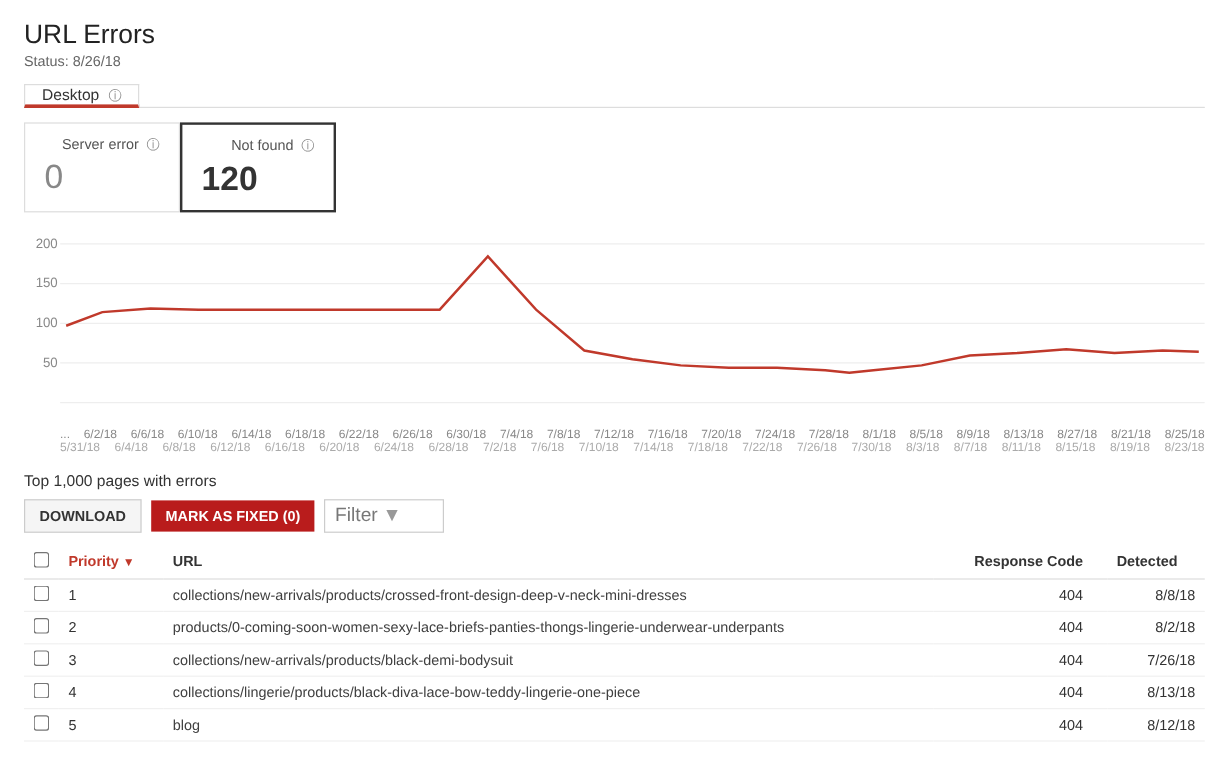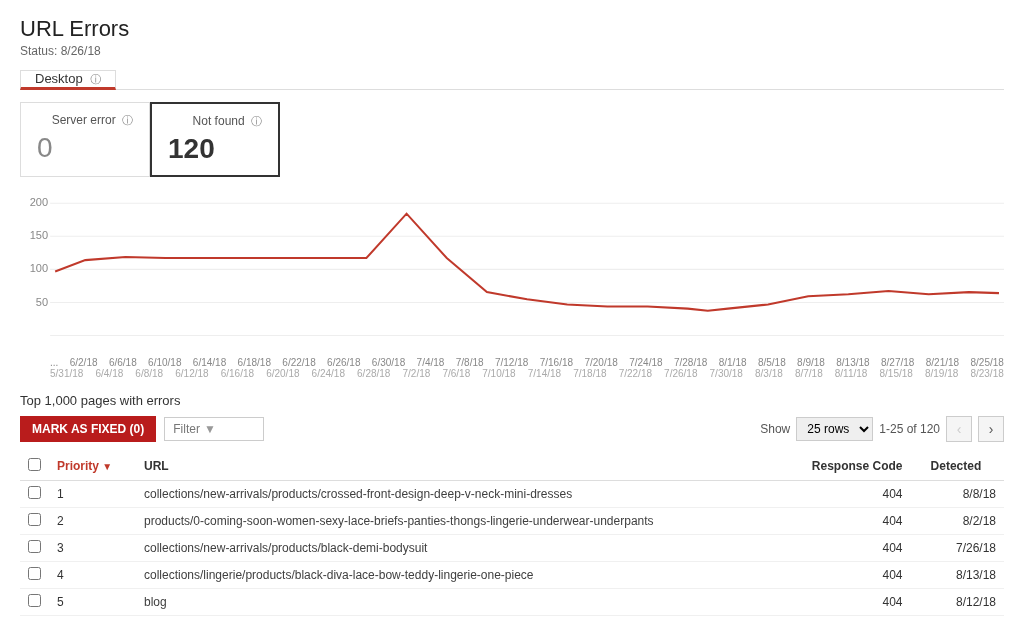--- a/index.html
+++ b/index.html
@@ -43,21 +43,21 @@
     .btn-download {
       padding: 6px 12px; border: 1px solid #ccc; background: #f5f5f5; font-size: 12px;
       cursor: pointer; color: #333; text-transform: uppercase; font-weight: bold;
     }
     .btn-mark-fixed {
       padding: 6px 12px; border: none; background: #b91c1c; color: #fff; font-size: 12px;
       cursor: pointer; text-transform: uppercase; font-weight: bold;
     }
     .filter-box {
       display: flex; align-items: center; border: 1px solid #ccc; padding: 4px 8px;
-      font-size: 12px; color: #777; gap: 4px; cursor: pointer; min-width: 100px;
+      font-size: 16px; color: #777; gap: 4px; cursor: pointer; min-width: 100px;
     }
     .filter-icon { color: #999; }
 
     .pagination-area { display: flex; align-items: center; gap: 6px; margin-left: auto; font-size: 12px; color: #555; }
     .rows-select { border: 1px solid #ccc; padding: 3px 6px; font-size: 12px; cursor: pointer; }
     .page-nav { border: 1px solid #ccc; background: #f5f5f5; width: 26px; height: 26px; display: flex; align-items: center; justify-content: center; cursor: pointer; font-size: 14px; }
     .page-nav.disabled { color: #ccc; }
 
     table { width: 100%; border-collapse: collapse; font-size: 12px; }
     thead th { border-bottom: 1px solid #ddd; padding: 6px 8px; text-align: left; font-weight: bold; color: #333; font-size: 12px; }
@@ -190,35 +190,25 @@
   <span>8/7/18</span>
   <span>8/11/18</span>
   <span>8/15/18</span>
   <span>8/19/18</span>
   <span>8/23/18</span>
 </div>
 
 <div class="section-title">Top 1,000 pages with errors</div>
 
 <div class="toolbar">
+  <button class="btn-download">DOWNLOAD</button>
   <button class="btn-mark-fixed">MARK AS FIXED (0)</button>
   <div class="filter-box">
     <span>Filter</span>
     <span class="filter-icon">▼</span>
-  </div>
-  <div class="pagination-area">
-    <span>Show</span>
-    <select class="rows-select">
-      <option>25 rows</option>
-      <option>10 rows</option>
-      <option>50 rows</option>
-    </select>
-    <span>1-25 of 120</span>
-    <div class="page-nav disabled">‹</div>
-    <div class="page-nav">›</div>
   </div>
 </div>
 
 <table>
   <thead>
     <tr>
       <th class="checkbox-col"><input type="checkbox" style=""></th>
       <th style="white-space:nowrap; color:#c0392b; cursor:pointer;">Priority <span class="sort-arrow">▼</span></th>
       <th>URL</th>
       <th style="text-align:right; padding-right:20px;">Response Code</th>

